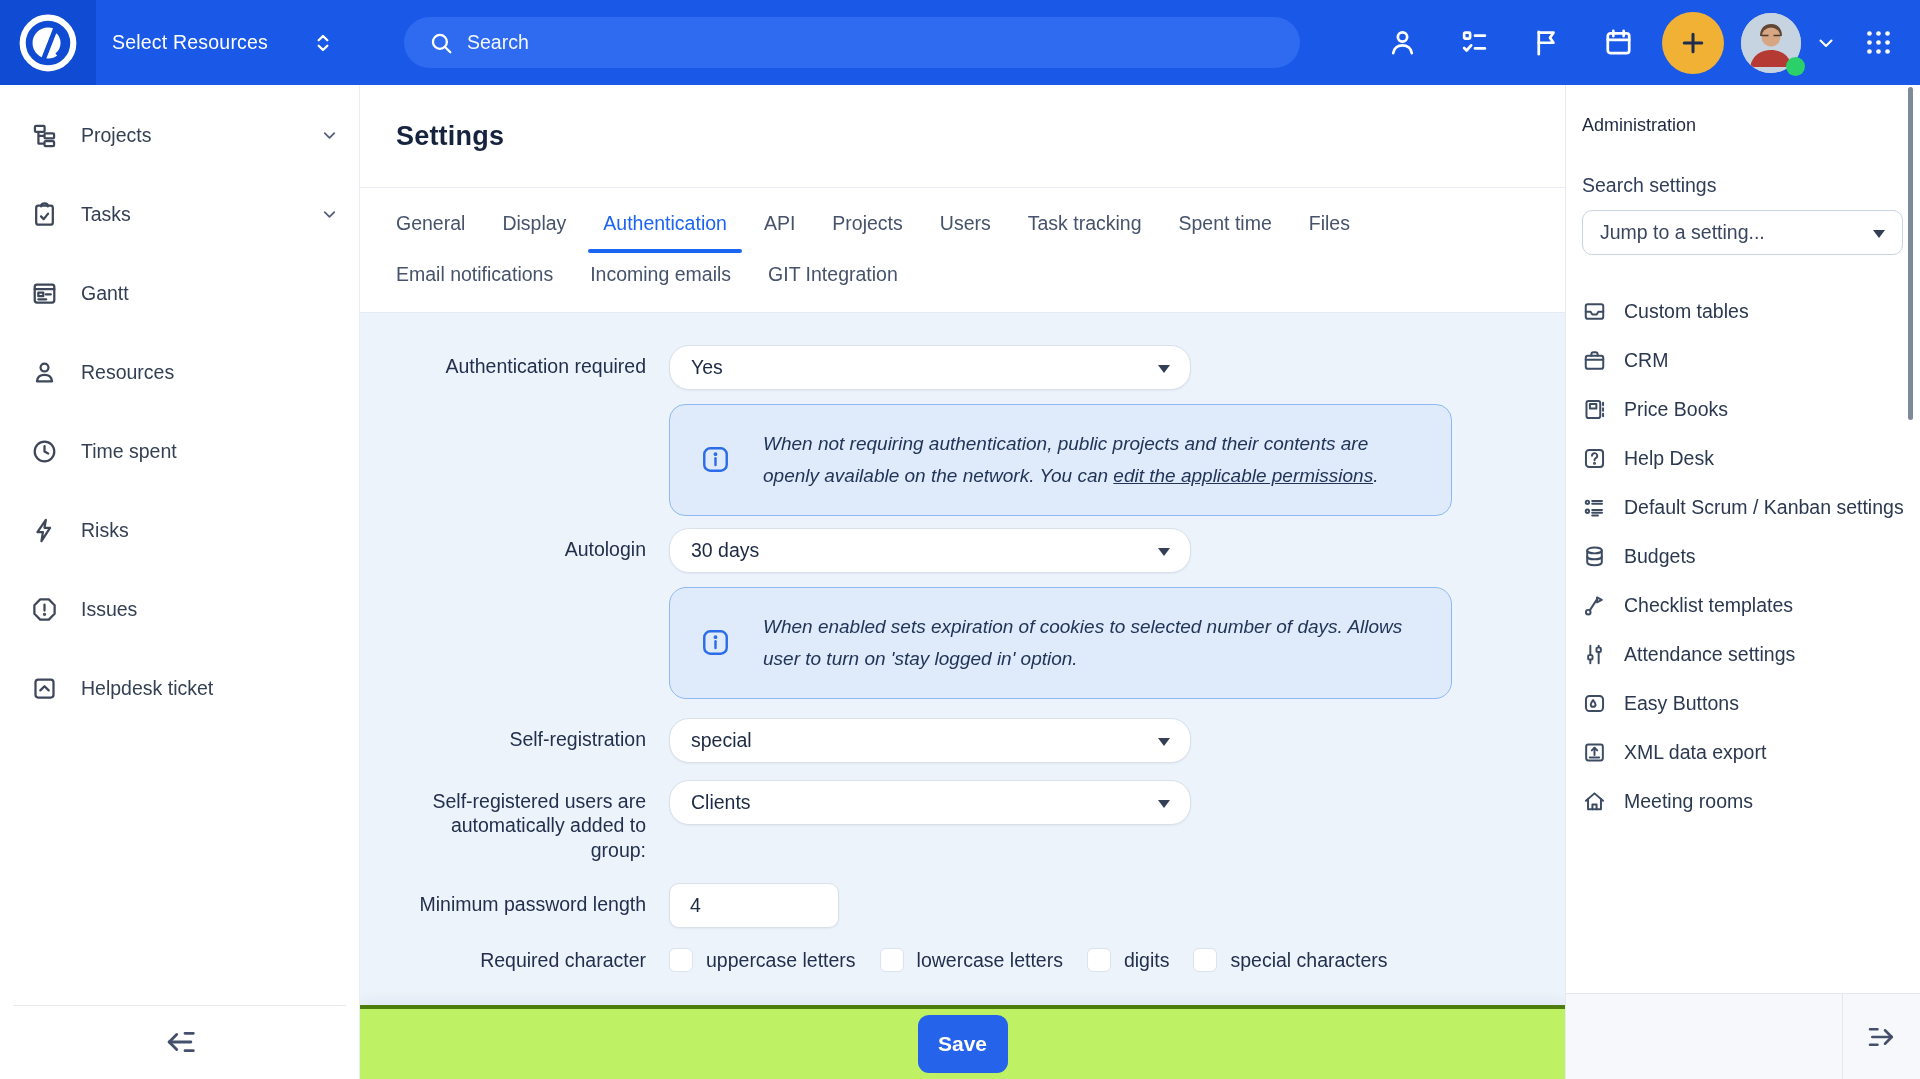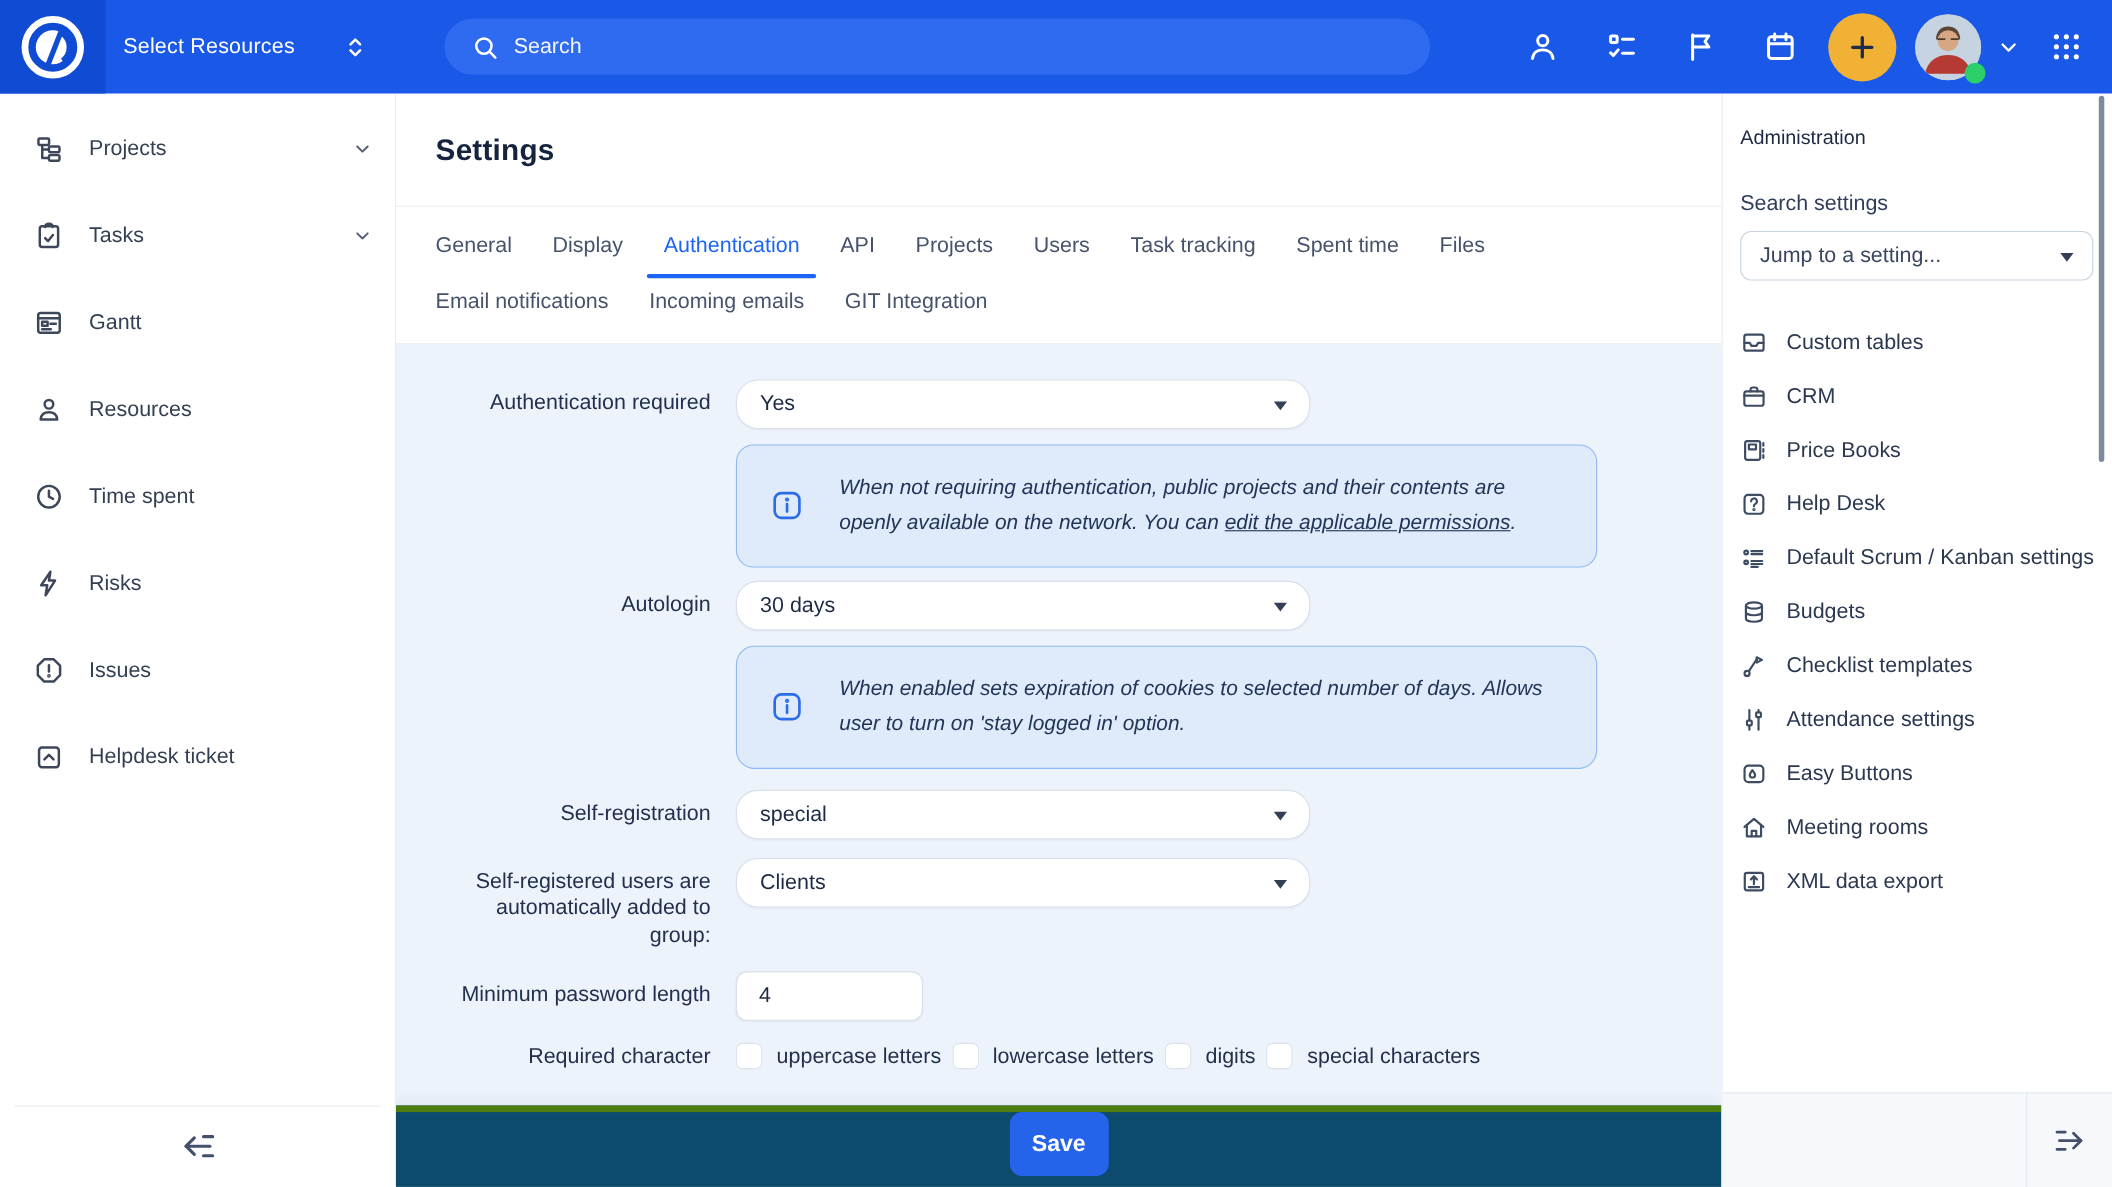--- a/index.html
+++ b/index.html
@@ -49,26 +49,26 @@
   .form-row { display:flex; align-items:flex-start; }
   .form-label { width:250px; text-align:right; padding-top:9px; font-size:19.5px; line-height:1.26; color:#22304E; flex:none; }
   .form-ctl { margin-left:23px; }
   .sel { position:relative; width:522px; height:45px; background:#fff; border:1px solid #D9E0EA; border-radius:20px; display:flex; align-items:center; padding:0 44px 0 21px; font-size:19.5px; color:#1D2A44; box-shadow:0 1px 2px rgba(16,30,60,.05); cursor:pointer; }
   .sel::after { content:''; position:absolute; right:20px; top:19px; border:6px solid transparent; border-top:8px solid #333F54; }
   .txtinput { width:170px; height:45px; background:#fff; border:1px solid #D9E0EA; border-radius:10px; padding:0 20px; font-size:19.5px; color:#1D2A44; box-shadow:0 1px 2px rgba(16,30,60,.05); outline:none; font-family:inherit; }
   .infobox { margin:14px 0 12px 273px; width:783px; background:#DFEBFB; border:1.5px solid #8FB8F4; border-radius:16px; padding:23px 40px 23px 31px; display:flex; align-items:center; gap:33px; }
   .infobox .ib-ic { color:#2B6CE8; flex:none; display:flex; }
   .infobox .ib-txt { font-size:19px; font-style:italic; color:#223457; line-height:1.68; max-width:645px; }
   .infobox .ib-link { text-decoration:underline; cursor:pointer; }
-  .cb-row { display:flex; align-items:center; gap:10px; padding-top:6px; }
+  .cb-row { display:flex; align-items:center; gap:24px; padding-top:6px; }
   .cb-item { display:flex; align-items:center; gap:13px; }
   .cb-item input { appearance:none; -webkit-appearance:none; width:24px; height:24px; background:#fff; border:1px solid #DCE3EC; border-radius:6px; cursor:pointer; flex:none; }
   .cb-item label { font-size:19.5px; color:#22304E; }
 
-  .save-bar { height:74px; background:#0c4a6e; border-top:6px solid #4d7c0f; box-shadow:0 -5px 12px rgba(23,43,77,.05); display:flex; align-items:flex-start; justify-content:center; }
+  .save-bar { height:74px; background:#bef264; border-top:4px solid #4d7c0f; box-shadow:0 -5px 12px rgba(23,43,77,.05); display:flex; align-items:center; justify-content:center; }
   .save-btn { width:90px; height:58px; background:#2563EB; color:#fff; border:none; border-radius:11px; font-size:21px; font-weight:bold; font-family:inherit; cursor:pointer; }
 
   
   .rpanel { position:absolute; left:1565px; top:85px; width:355px; height:994px; background:#fff; border-left:1px solid #E6EAF0; }
   .rp-inner { padding:30px 16px 0 16px; }
   .rp-title { font-size:18px; font-weight:normal; color:#1D2942; }
   .rp-search-lbl { margin-top:38px; font-size:19.5px; color:#303E5A; }
   .rp-select { position:relative; margin-top:13px; width:321px; height:45px; background:#fff; border:1px solid #C9D3E1; border-radius:10px; display:flex; align-items:center; padding:0 40px 0 17px; font-size:19.5px; color:#3A4660; cursor:pointer; }
   .rp-select::after { content:''; position:absolute; right:17px; top:19px; border:6px solid transparent; border-top:8px solid #333F54; }
   .rp-list { margin-top:33px; display:flex; flex-direction:column; gap:2px; }
@@ -522,38 +522,38 @@
               <rect x="3.8" y="4.8" width="16.4" height="14.4" rx="3.4"></rect>
               <path d="M10.6 8.8c-1.4 1.9-2.2 3-2.2 4.1a2.3 2.3 0 0 0 4.6 0c0-1.1-.8-2.2-2.4-4.1z"></path>
             </svg>
           </span>
           <span class="rp-lbl">Easy Buttons</span>
         </div>
 
         <div class="rp-item">
           <span class="rp-ic">
             <svg class="ic" width="25" height="25" viewBox="0 0 24 24" fill="none" stroke="currentColor" stroke-width="1.9" stroke-linecap="round" stroke-linejoin="round">
-              <path d="M3.8 11.3L12 4.2l8.2 7.1"></path>
-                <path d="M5.8 9.7v9.8h12.4V9.7"></path>
-                <path d="M10 19.5v-4.7h4v4.7"></path>
-            </svg>
-          </span>
-          <span class="rp-lbl">Meeting rooms</span>
-        </div>
-
-        <div class="rp-item">
-          <span class="rp-ic">
-            <svg class="ic" width="25" height="25" viewBox="0 0 24 24" fill="none" stroke="currentColor" stroke-width="1.9" stroke-linecap="round" stroke-linejoin="round">
               <rect x="4" y="4.4" width="16" height="15.2" rx="2"></rect>
                 <path d="M12 14.3V7.6"></path>
                 <path d="M9.4 10l2.6-2.6L14.6 10"></path>
                 <path d="M7.5 16.8h9"></path>
             </svg>
           </span>
           <span class="rp-lbl">XML data export</span>
+        </div>
+
+        <div class="rp-item">
+          <span class="rp-ic">
+            <svg class="ic" width="25" height="25" viewBox="0 0 24 24" fill="none" stroke="currentColor" stroke-width="1.9" stroke-linecap="round" stroke-linejoin="round">
+              <path d="M3.8 11.3L12 4.2l8.2 7.1"></path>
+                <path d="M5.8 9.7v9.8h12.4V9.7"></path>
+                <path d="M10 19.5v-4.7h4v4.7"></path>
+            </svg>
+          </span>
+          <span class="rp-lbl">Meeting rooms</span>
         </div>
       </div>
     </div>
 
     <div class="rp-footer">
       <span class="cell-r">
         <svg class="ic" width="36" height="36" viewBox="0 0 24 24" fill="none" stroke="currentColor" stroke-width="1.7" stroke-linecap="round" stroke-linejoin="round">
           <path d="M5.5 12H18.5"></path>
             <path d="M14 7.5l4.5 4.5-4.5 4.5"></path>
             <path d="M4 6.8h5M4 17.2h5"></path>

